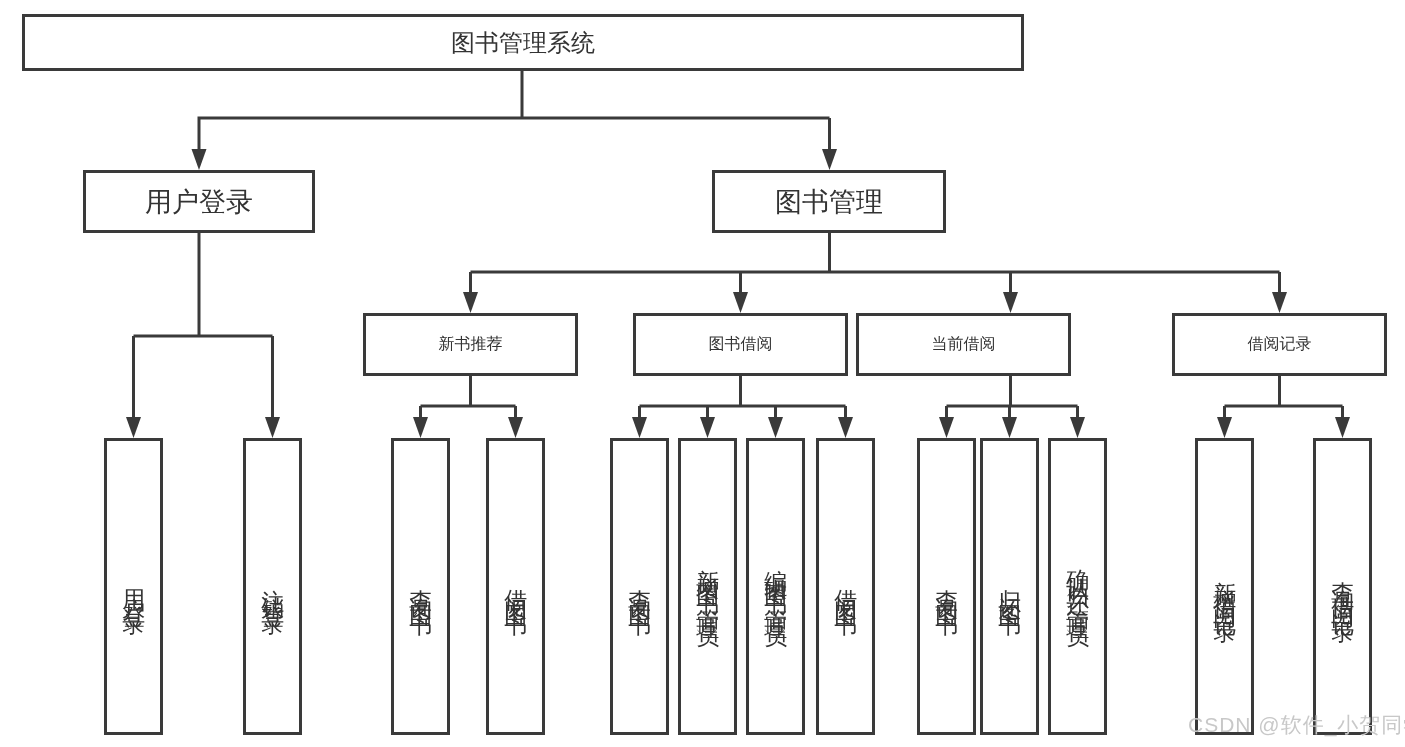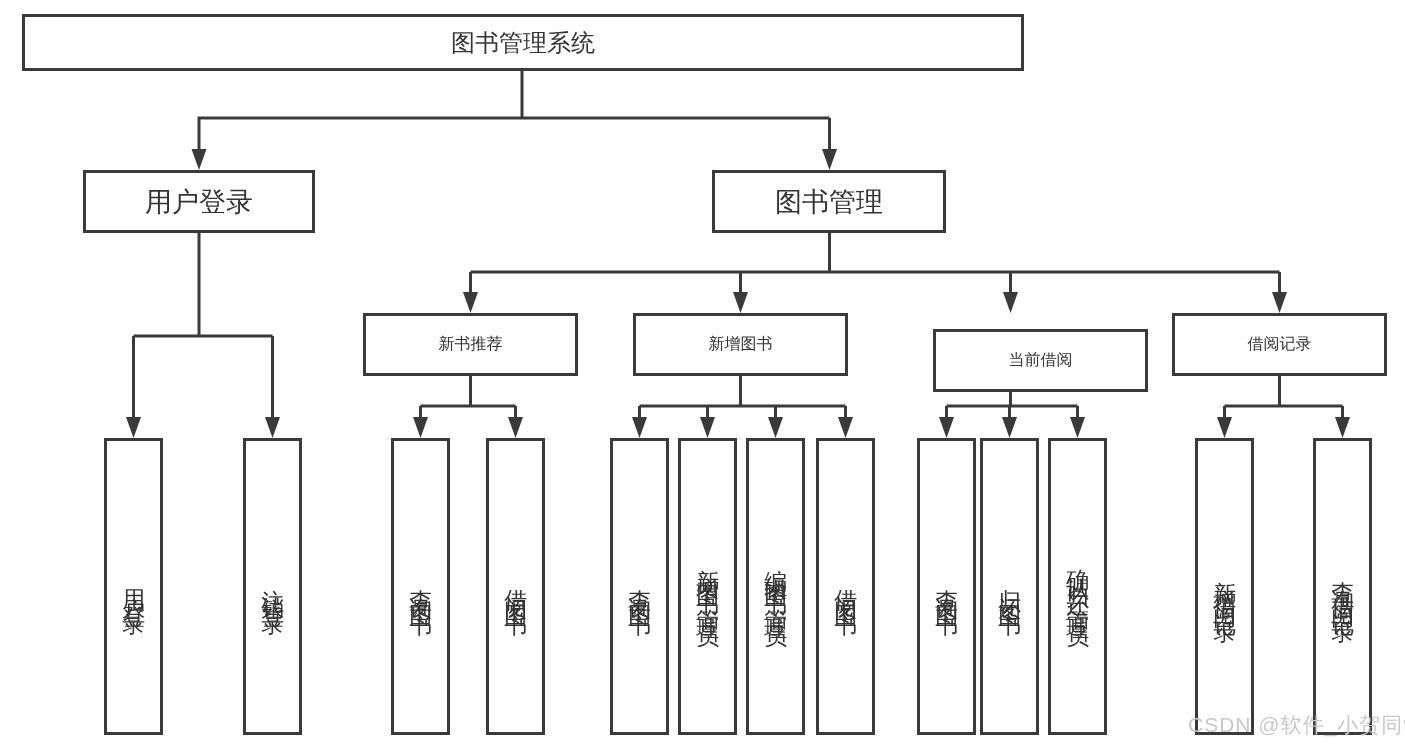--- a/index.html
+++ b/index.html
@@ -96,23 +96,23 @@
     <span>用户登录</span>
   </div>
   <div class="box lvl2 mgmt">
     <span>图书管理</span>
   </div>
 
   <div class="box lvl3" style="left:363px;">
     <span>新书推荐</span>
   </div>
   <div class="box lvl3" style="left:633px;">
-    <span>新增图书</span>
+    <span>图书借阅</span>
   </div>
-  <div class="box lvl3" style="left:933px;margin-top:16px;">
+  <div class="box lvl3" style="left:856px;">
     <span>当前借阅</span>
   </div>
   <div class="box lvl3" style="left:1172px;">
     <span>借阅记录</span>
   </div>
 
   <div class="box leaf" style="left:104px;">
     <span class="vtext">用户登录</span>
   </div>
   <div class="box leaf" style="left:243px;">

